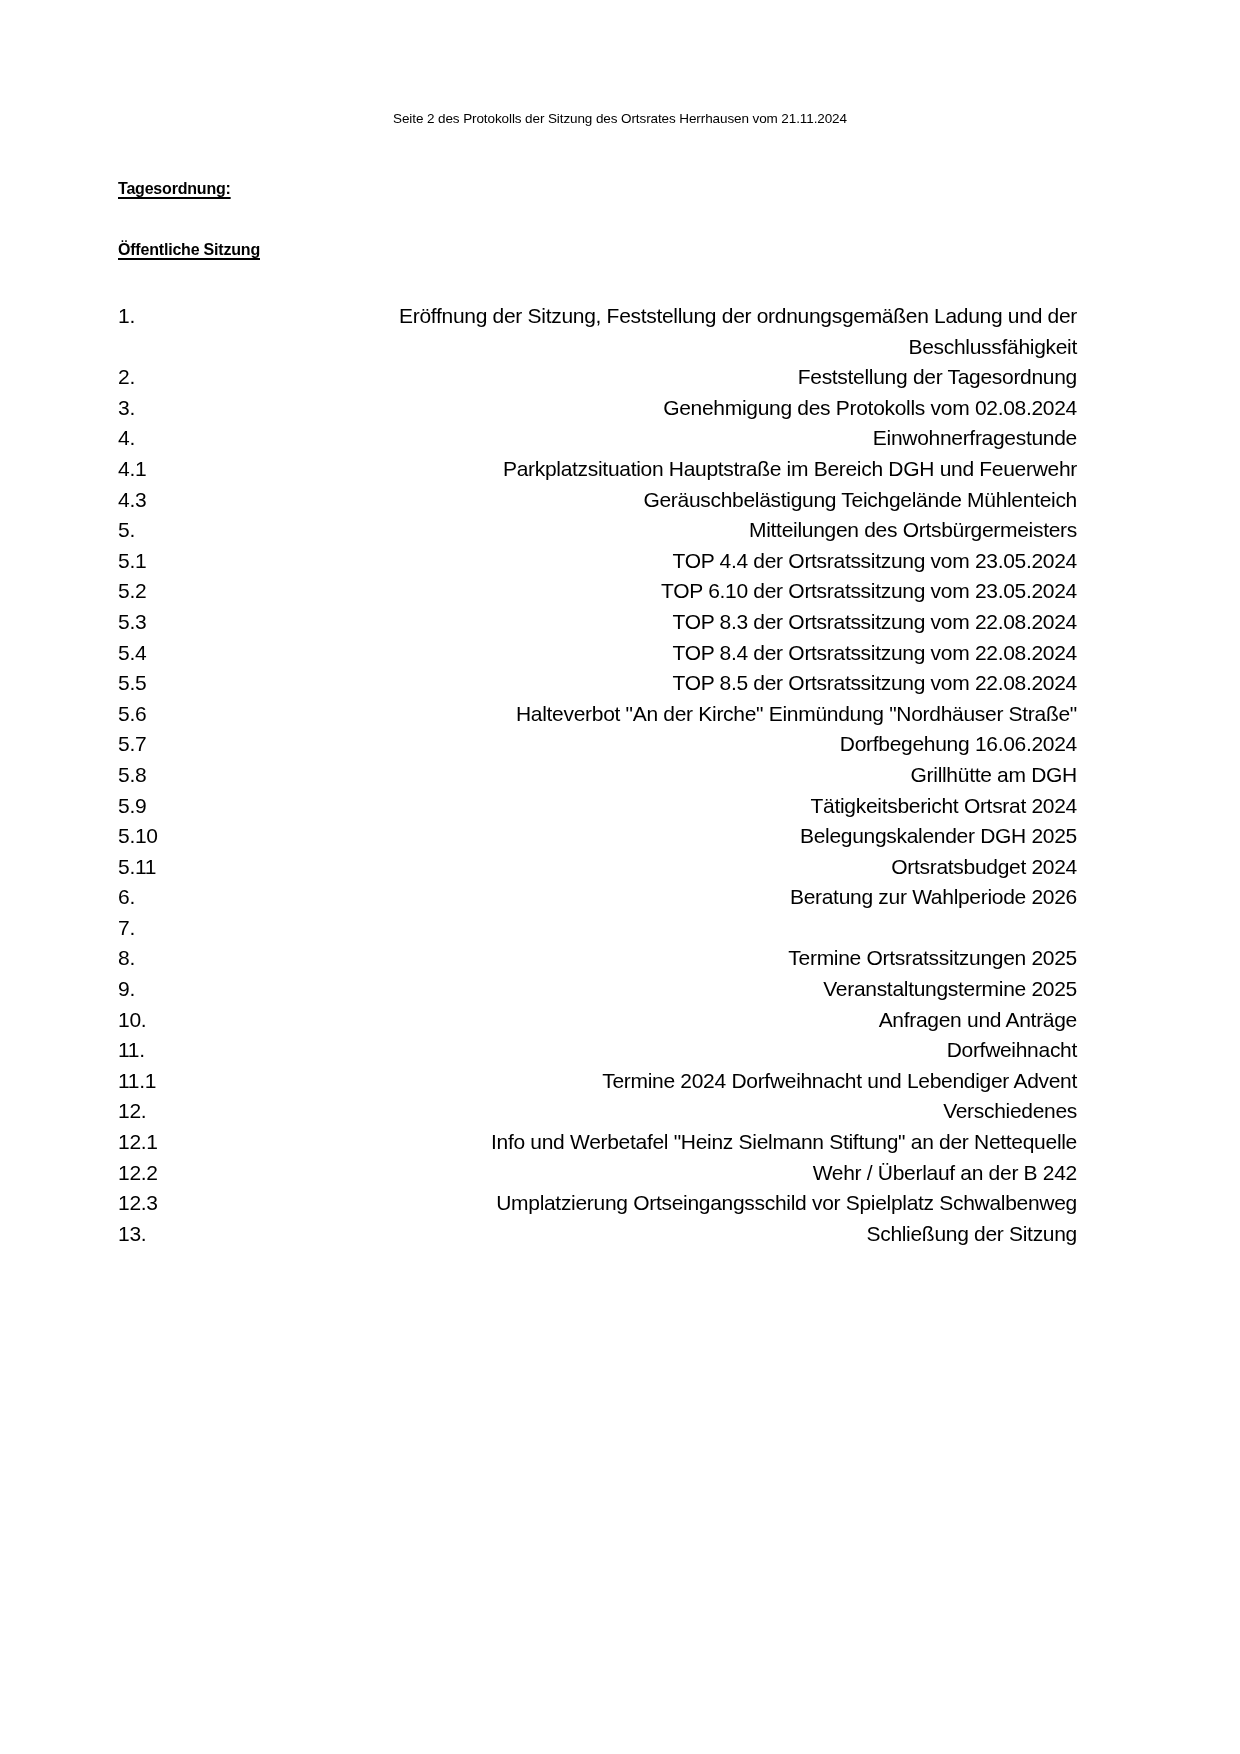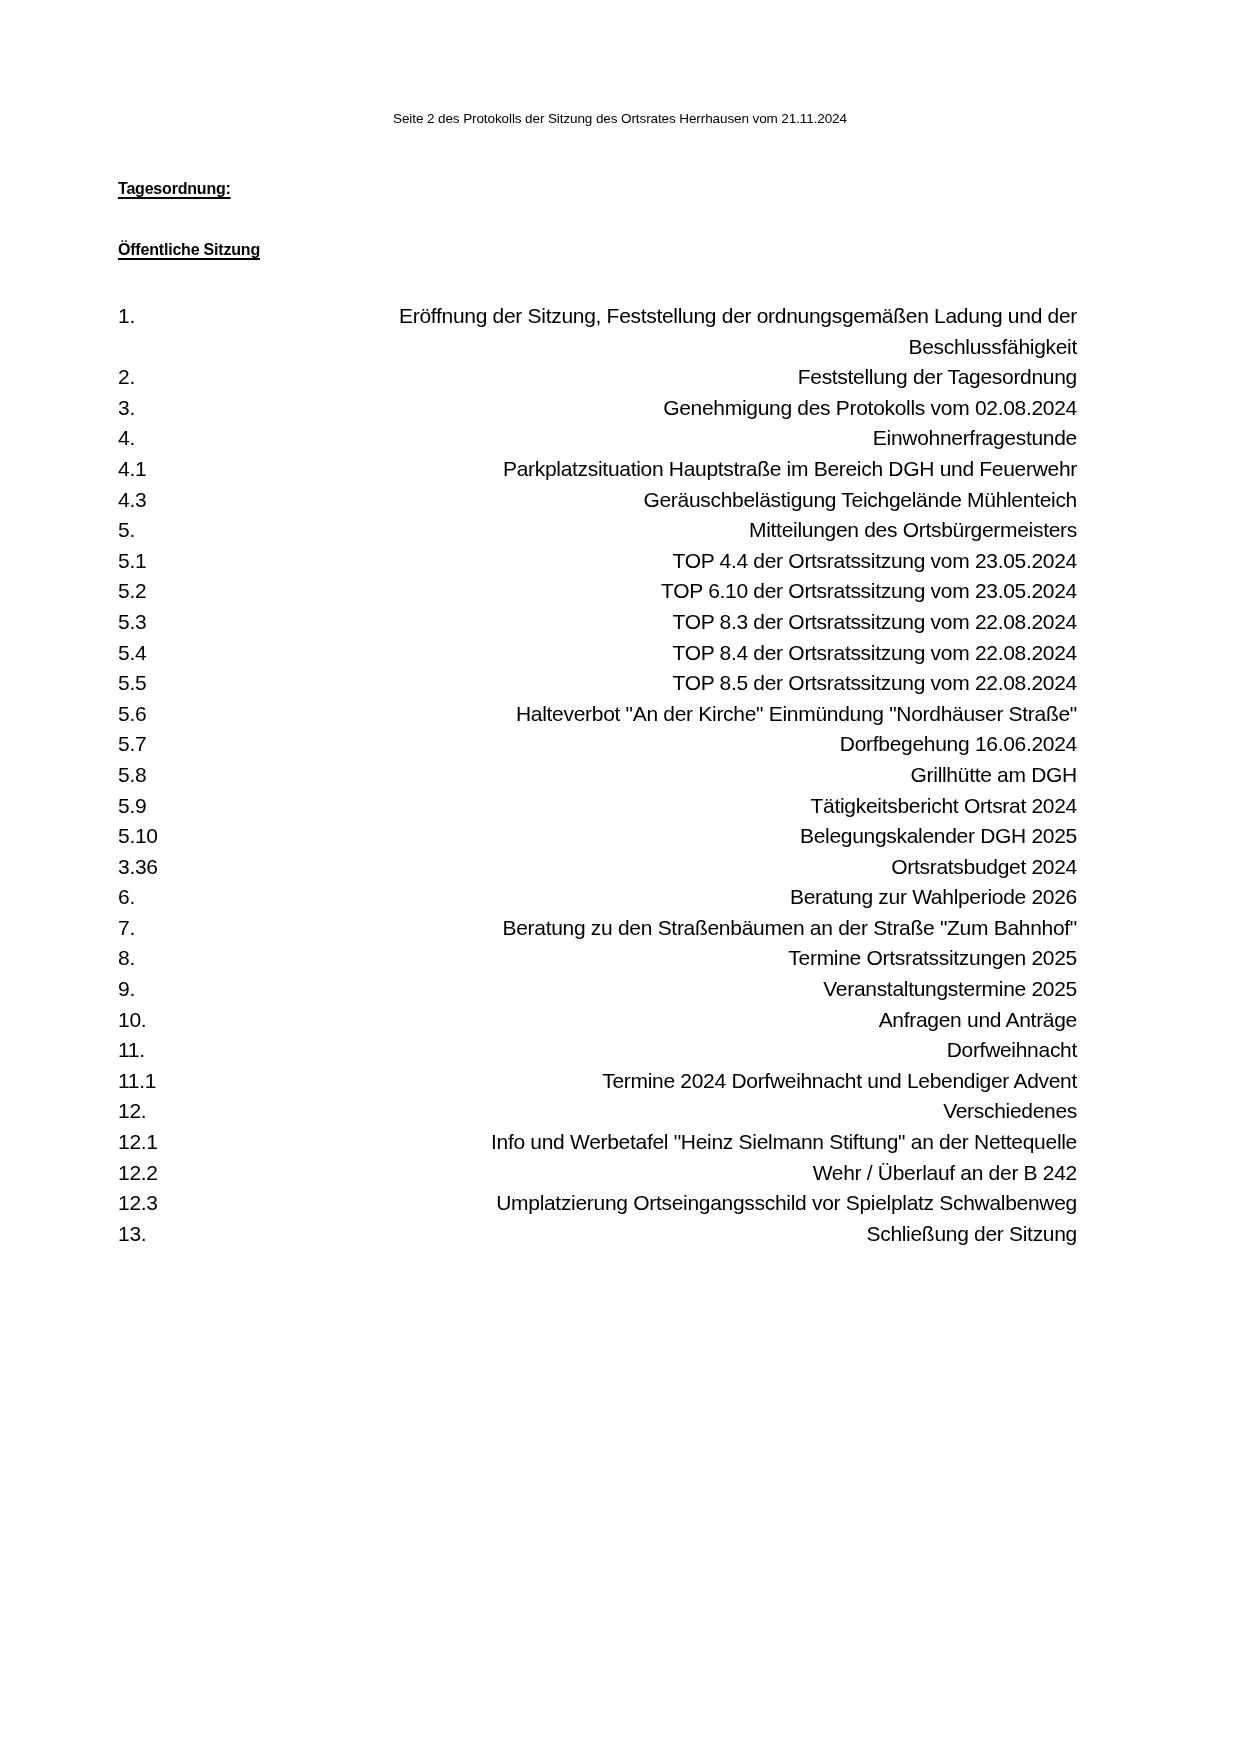--- a/index.html
+++ b/index.html
@@ -137,30 +137,29 @@
     </li>
     <li class="agenda-item">
       <span class="agenda-num">5.9</span>
       <span class="agenda-text">Tätigkeitsbericht Ortsrat 2024</span>
     </li>
     <li class="agenda-item">
       <span class="agenda-num">5.10</span>
       <span class="agenda-text">Belegungskalender DGH 2025</span>
     </li>
     <li class="agenda-item">
-      <span class="agenda-num">3.36</span>
+      <span class="agenda-num">5.11</span>
       <span class="agenda-text">Ortsratsbudget 2024</span>
     </li>
     <li class="agenda-item">
       <span class="agenda-num">6.</span>
       <span class="agenda-text">Beratung zur Wahlperiode 2026</span>
     </li>
     <li class="agenda-item">
       <span class="agenda-num">7.</span>
-      <span class="agenda-text">Beratung zu den Straßenbäumen an der Straße "Zum Bahnhof"</span>
     </li>
     <li class="agenda-item">
       <span class="agenda-num">8.</span>
       <span class="agenda-text">Termine Ortsratssitzungen 2025</span>
     </li>
     <li class="agenda-item">
       <span class="agenda-num">9.</span>
       <span class="agenda-text">Veranstaltungstermine 2025</span>
     </li>
     <li class="agenda-item">

